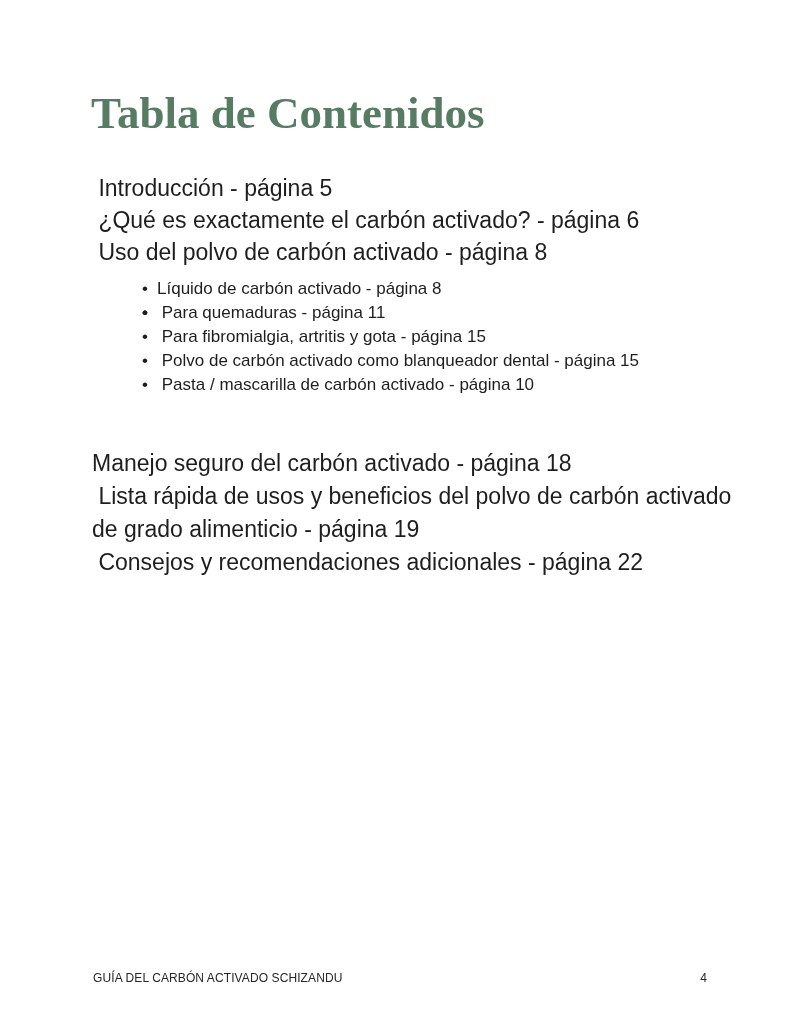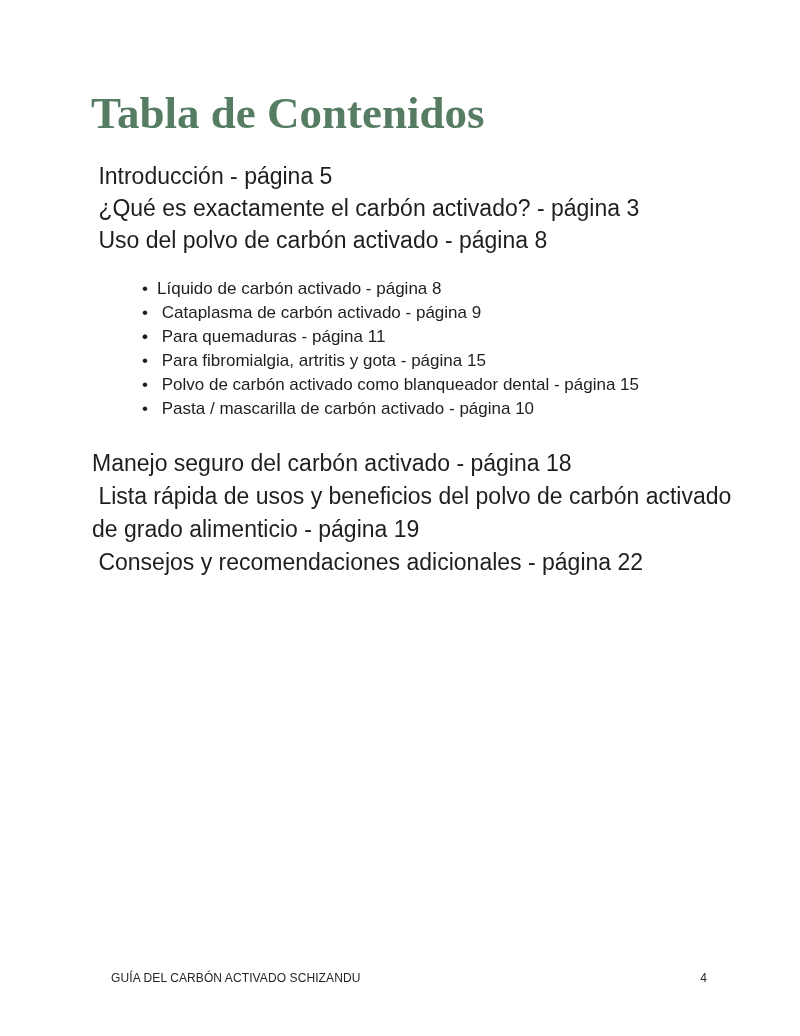--- a/index.html
+++ b/index.html
@@ -24,21 +24,21 @@
     margin: 0;
     font-family: "Liberation Serif", serif;
     font-weight: 700;
     font-size: 45px;
     line-height: 1;
     color: #567d63;
   }
   .toc-primary {
     position: absolute;
     left: 92px;
-    top: 160px;
+    top: 172px;
     width: 655px;
     font-size: 23px;
     line-height: 32px;
   }
   .toc-secondary {
     position: absolute;
     left: 92px;
     top: 447px;
     width: 655px;
     font-size: 23px;
@@ -64,52 +64,51 @@
   .bullet {
     position: absolute;
     left: -15px;
     top: 0;
   }
   .sub-label {
     white-space: pre-wrap;
   }
   .footer {
     position: absolute;
-    left: 111px;
+    left: 93px;
     right: 93px;
     top: 971px;
     display: flex;
     justify-content: space-between;
     align-items: baseline;
     font-size: 12px;
     letter-spacing: 0.1px;
     color: #262626;
   }
 </style>
 </head>
 <body>
 
 <div class="page">
 
   <h1 class="title">Tabla de Contenidos</h1>
 
   <div class="toc-primary">
       <div class="entry"> Introducción - página 5</div>
-      <div class="entry"> ¿Qué es exactamente el carbón activado? - página 3</div>
+      <div class="entry"> ¿Qué es exactamente el carbón activado? - página 6</div>
       <div class="entry"> Uso del polvo de carbón activado - página 8</div>
     </div>
 
   <ul class="toc-sub">
       <li class="sub-entry">
       <span class="bullet">•</span>
       <span class="sub-label">Líquido de carbón activado - página 8</span>
     </li>
       <li class="sub-entry">
       <span class="bullet">•</span>
-      <span class="sub-label"> Cataplasma de carbón activado - página 9</span>
     </li>
       <li class="sub-entry">
       <span class="bullet">•</span>
     </li>
       <li class="sub-entry">
       <span class="bullet">•</span>
       <span class="sub-label"> Para quemaduras - página 11</span>
     </li>
       <li class="sub-entry">
       <span class="bullet">•</span>

